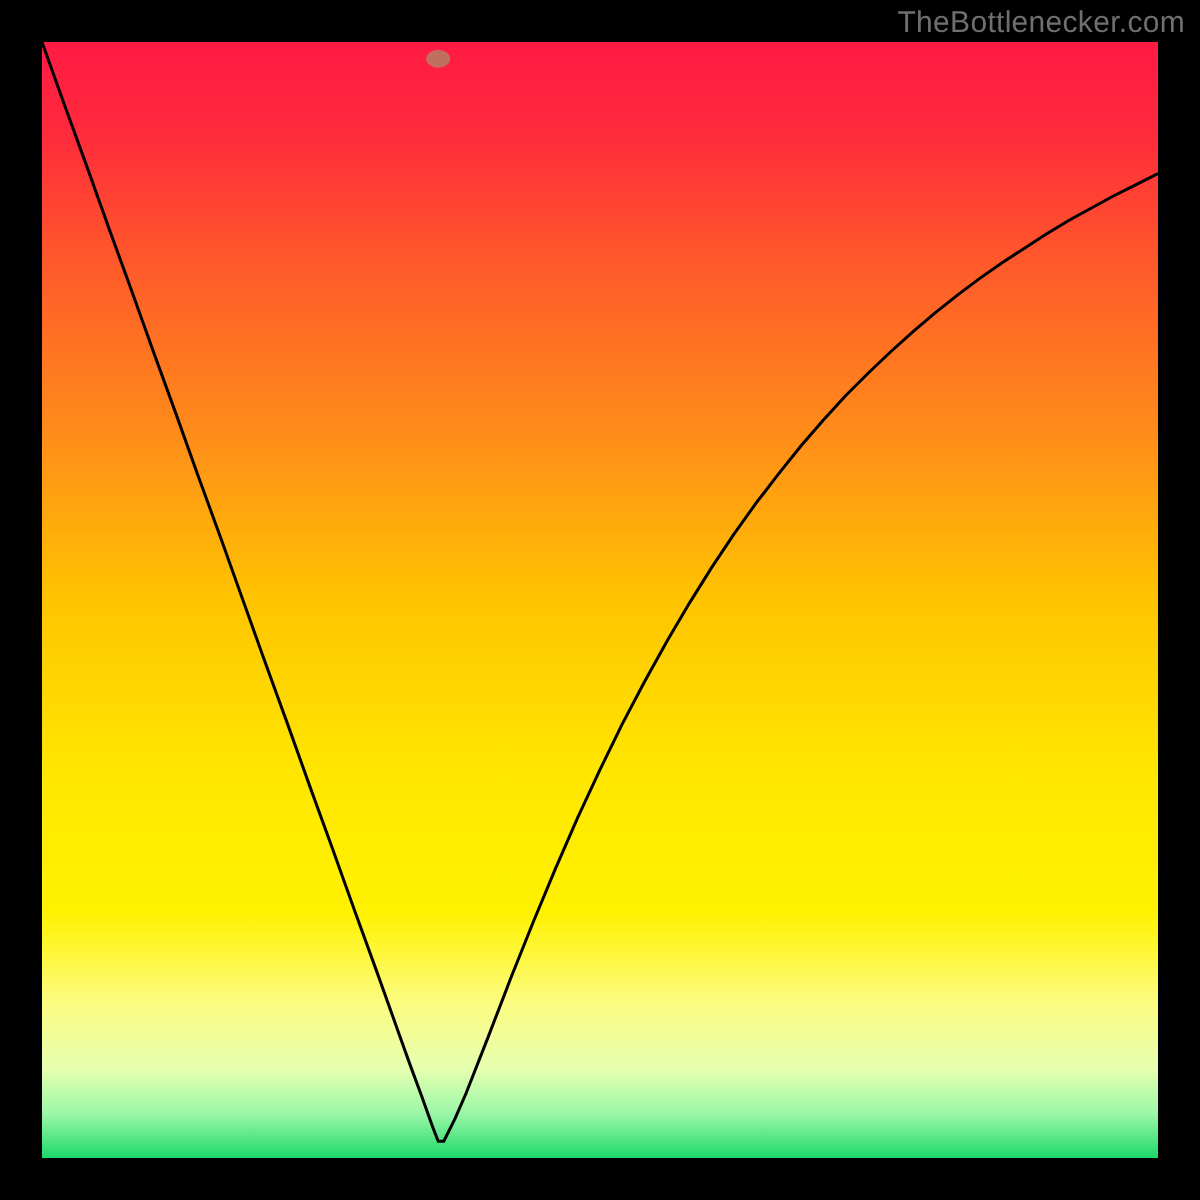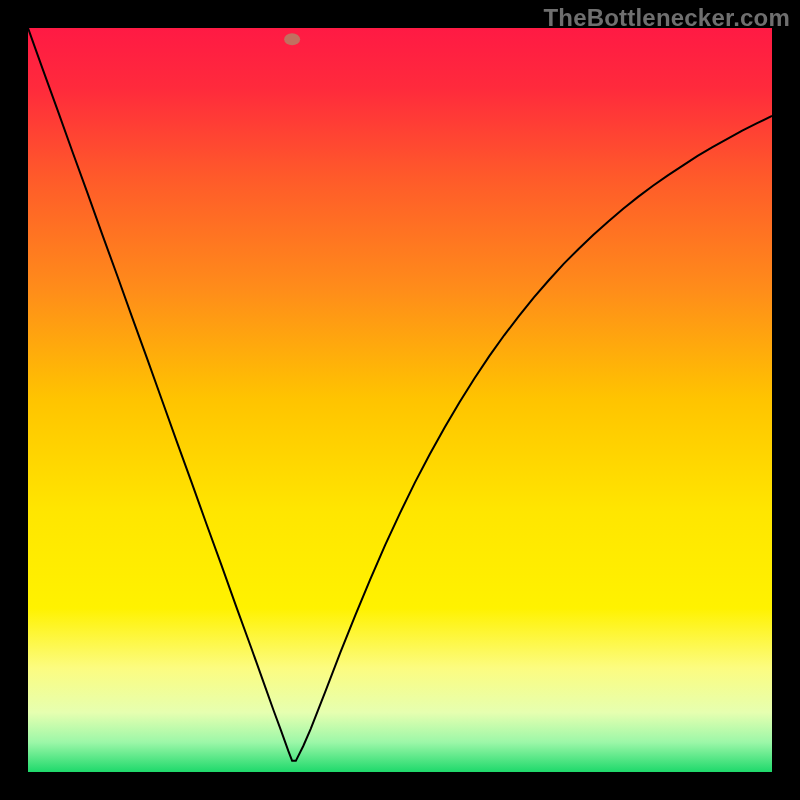--- a/index.html
+++ b/index.html
@@ -24,22 +24,22 @@
     left: 28px;
     width: 744px;
     height: 744px;
     overflow: hidden;
   }
   .watermark {
     position: absolute;
     top: 4px;
     right: 10px;
     color: #6f6f6f;
-    font-size: 24px;
-    font-weight: 700;
+    font-size: 20px;
+    font-weight: 400;
     letter-spacing: 0.2px;
     z-index: 5;
   }
   svg {
     display: block;
   }
 </style>
 </head>
 <body>
 

